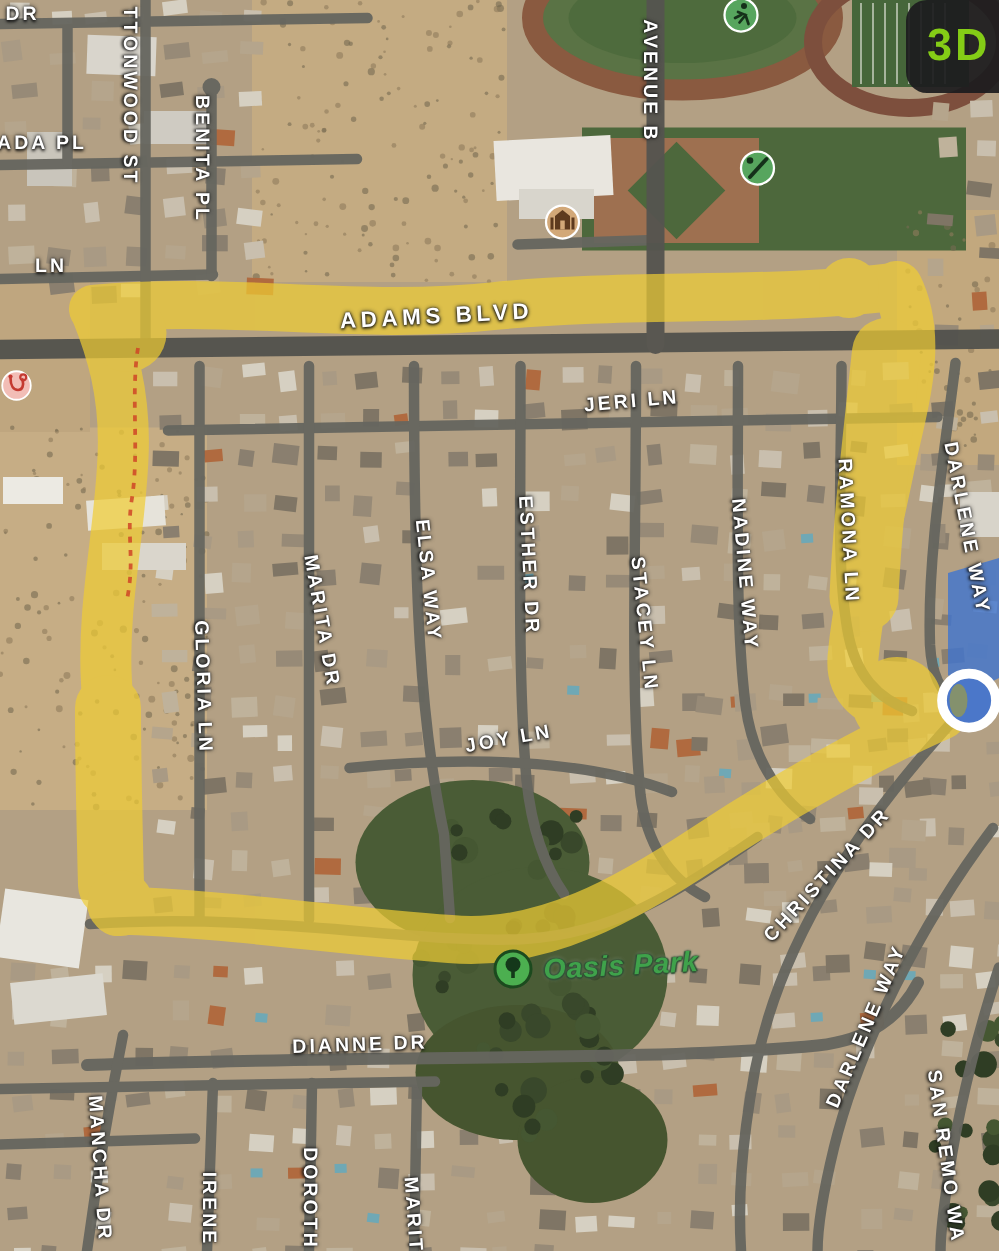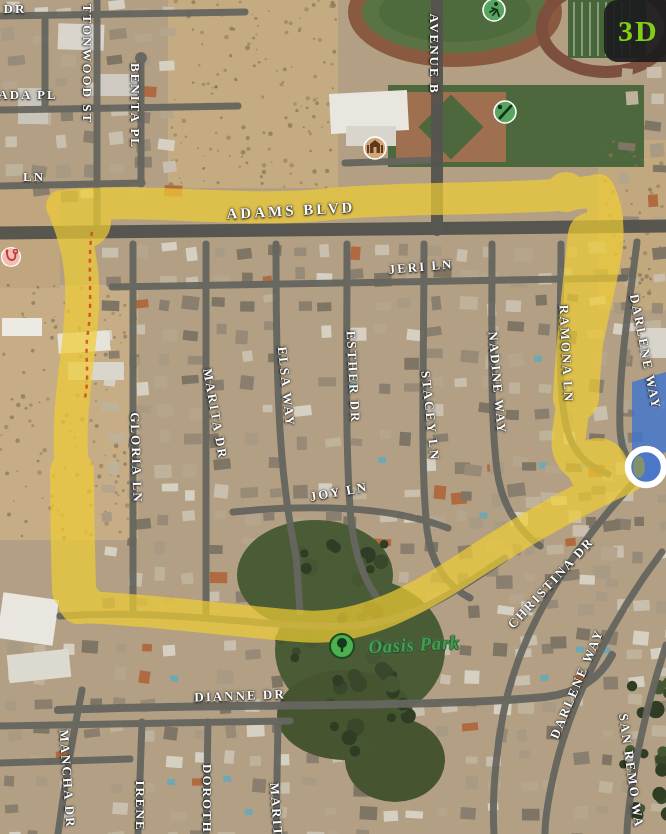--- a/index.html
+++ b/index.html
@@ -1,17 +1,17 @@
 <!DOCTYPE html>
 <html><head>
 <meta charset="utf-8">
 <style>
   html,body{margin:0;padding:0;background:#111;}
   .stage{position:relative;width:666px;height:834px;overflow:hidden;
-         background:#b3a084;font-family:Liberation Serif, serif;}
+         background:#b3a084;font-family:Liberation Sans, sans-serif;}
   .stage svg{position:absolute;left:0;top:0;}
   .lbl{position:absolute;transform:translate(-50%,-50%) rotate(var(--r,0deg));
        color:#fff;font-weight:700;font-size:13px;letter-spacing:2px;white-space:nowrap;
        text-shadow:0 0 3px rgba(40,40,40,.95),0 1px 2px rgba(0,0,0,.85),0 0 1px rgba(0,0,0,.9);
        user-select:none;}
   .lbl.big{font-size:15px;letter-spacing:3px;}
   .lbl.park{color:#3fa24b;font-size:19px;font-style:italic;letter-spacing:.5px;
        text-shadow:0 0 2px #14381a,0 0 3px rgba(255,255,255,.55),0 1px 1px #14381a,-1px 0 1px #14381a,1px 0 1px #14381a;}
   .mode-btn{position:absolute;top:0;right:-22px;width:84px;height:62px;
        background:rgba(28,28,30,.93);border-radius:14px;overflow:hidden;

